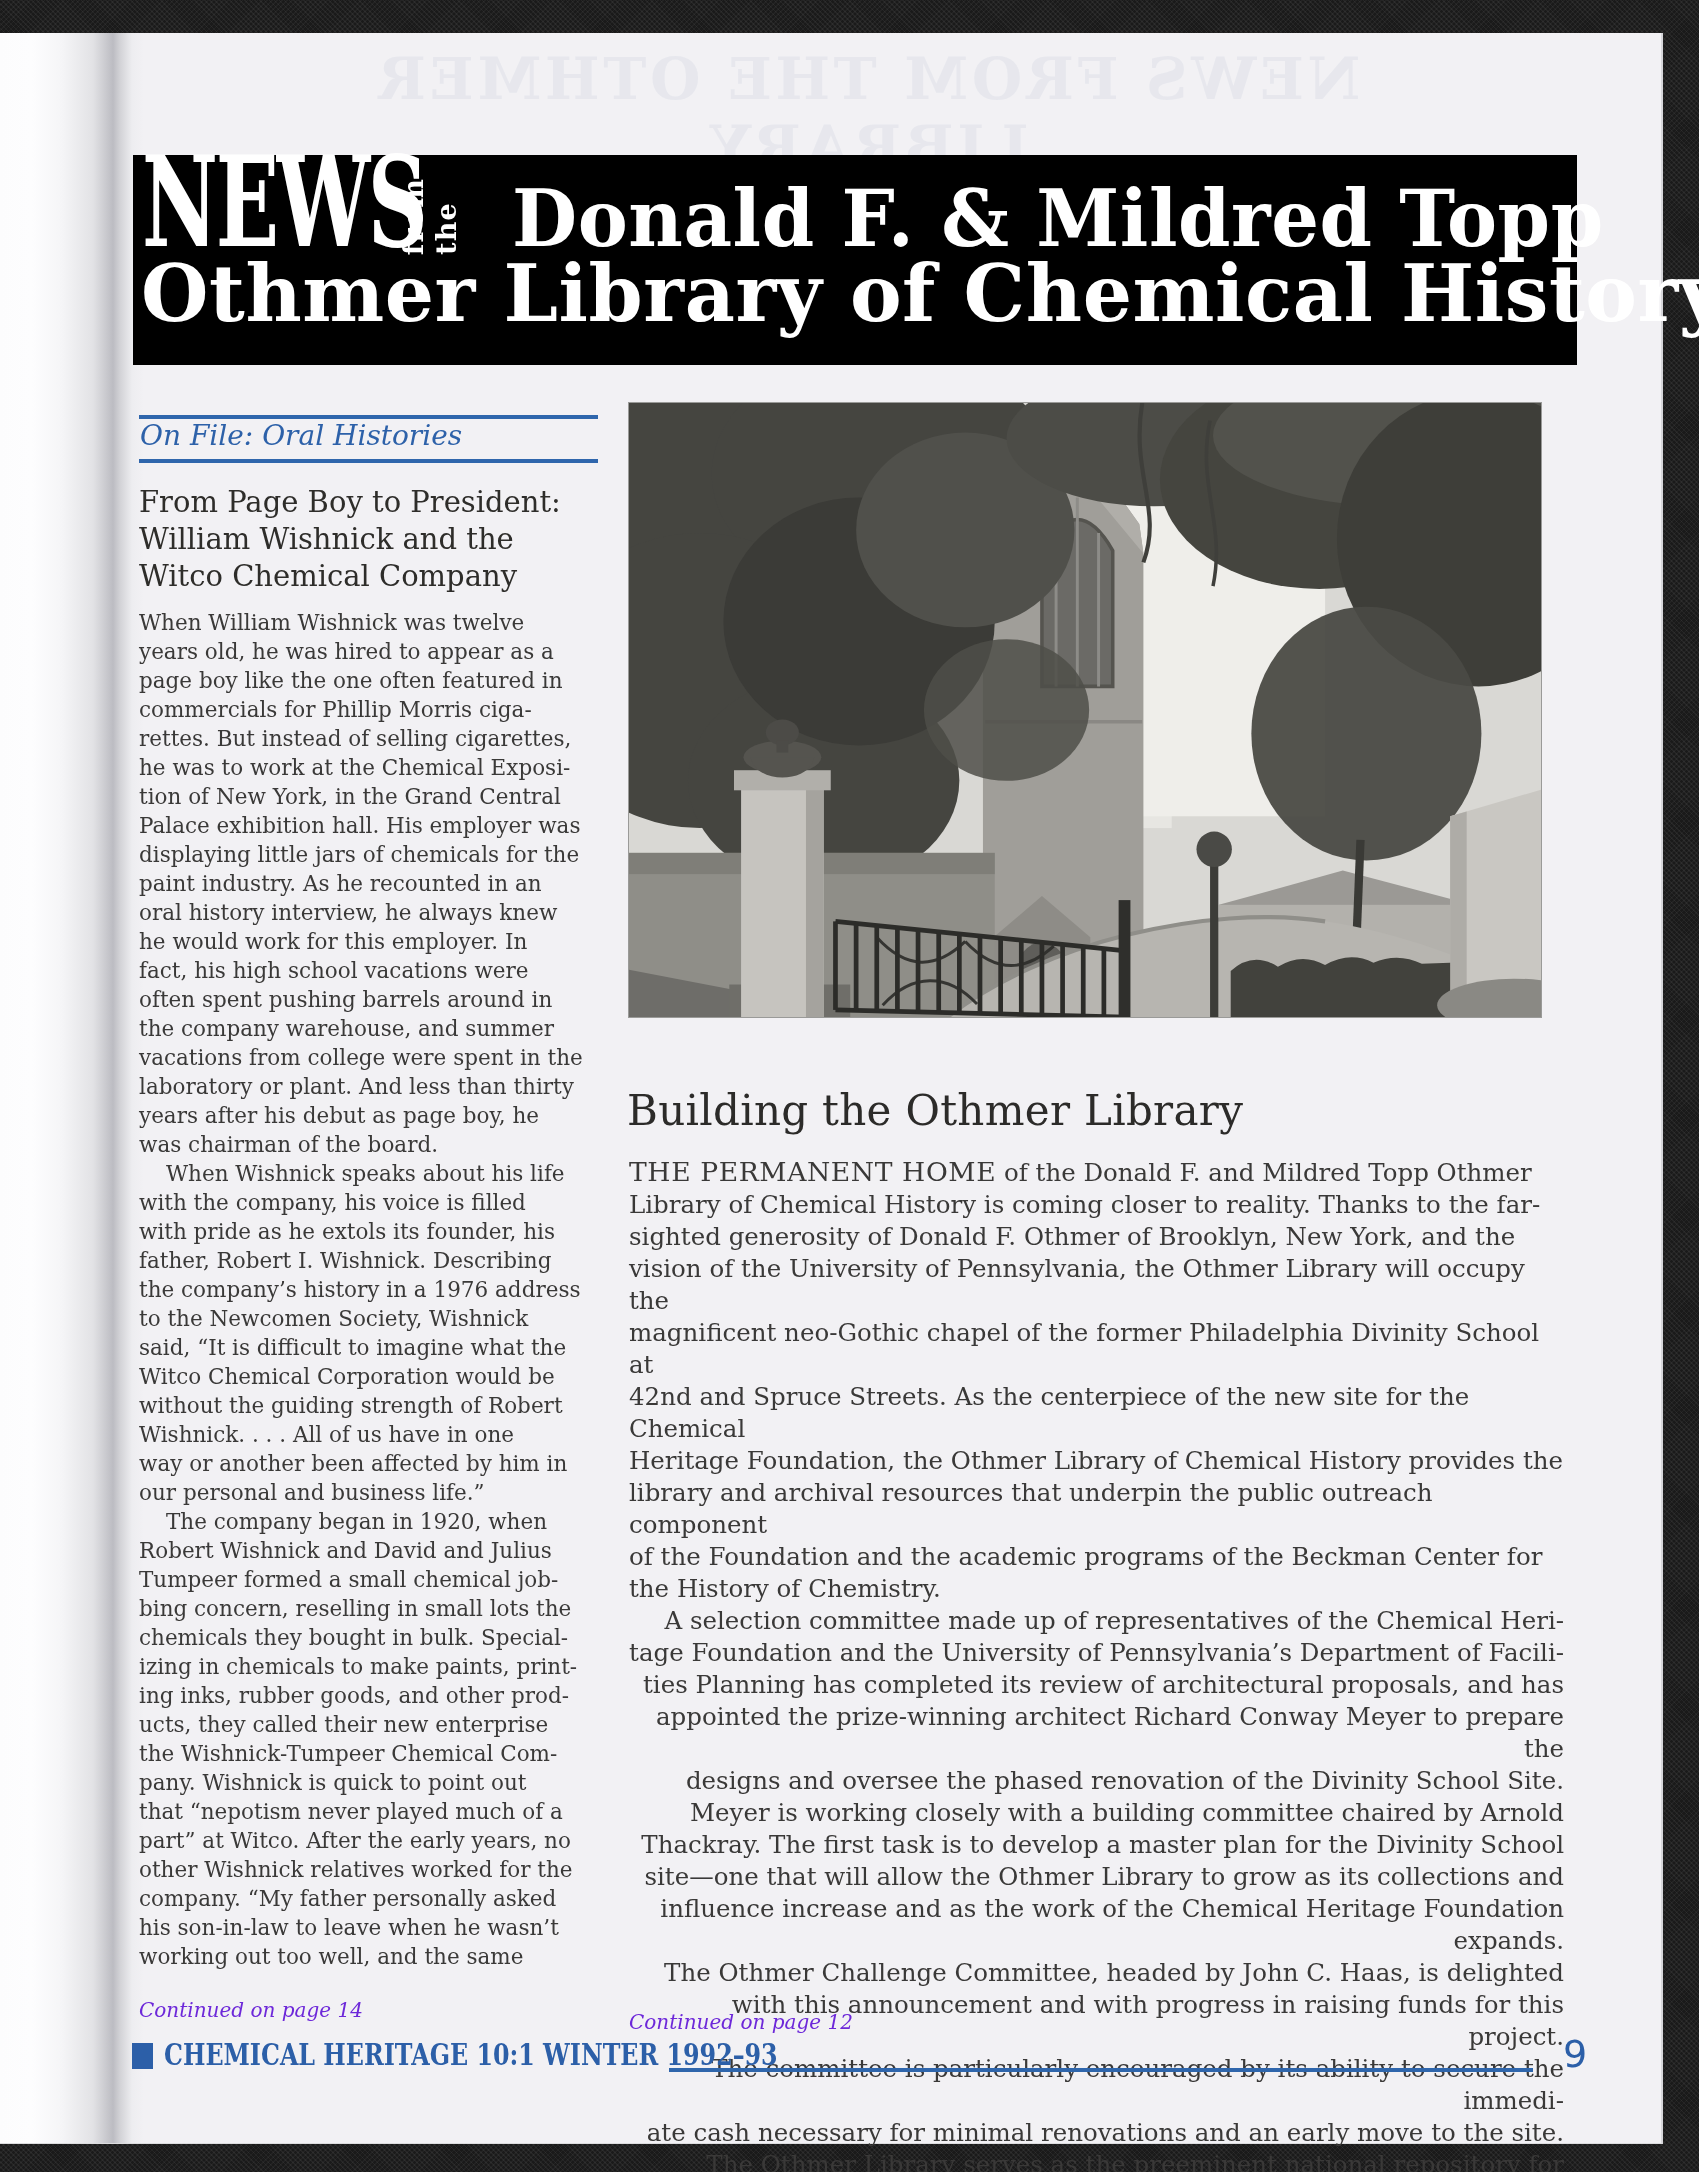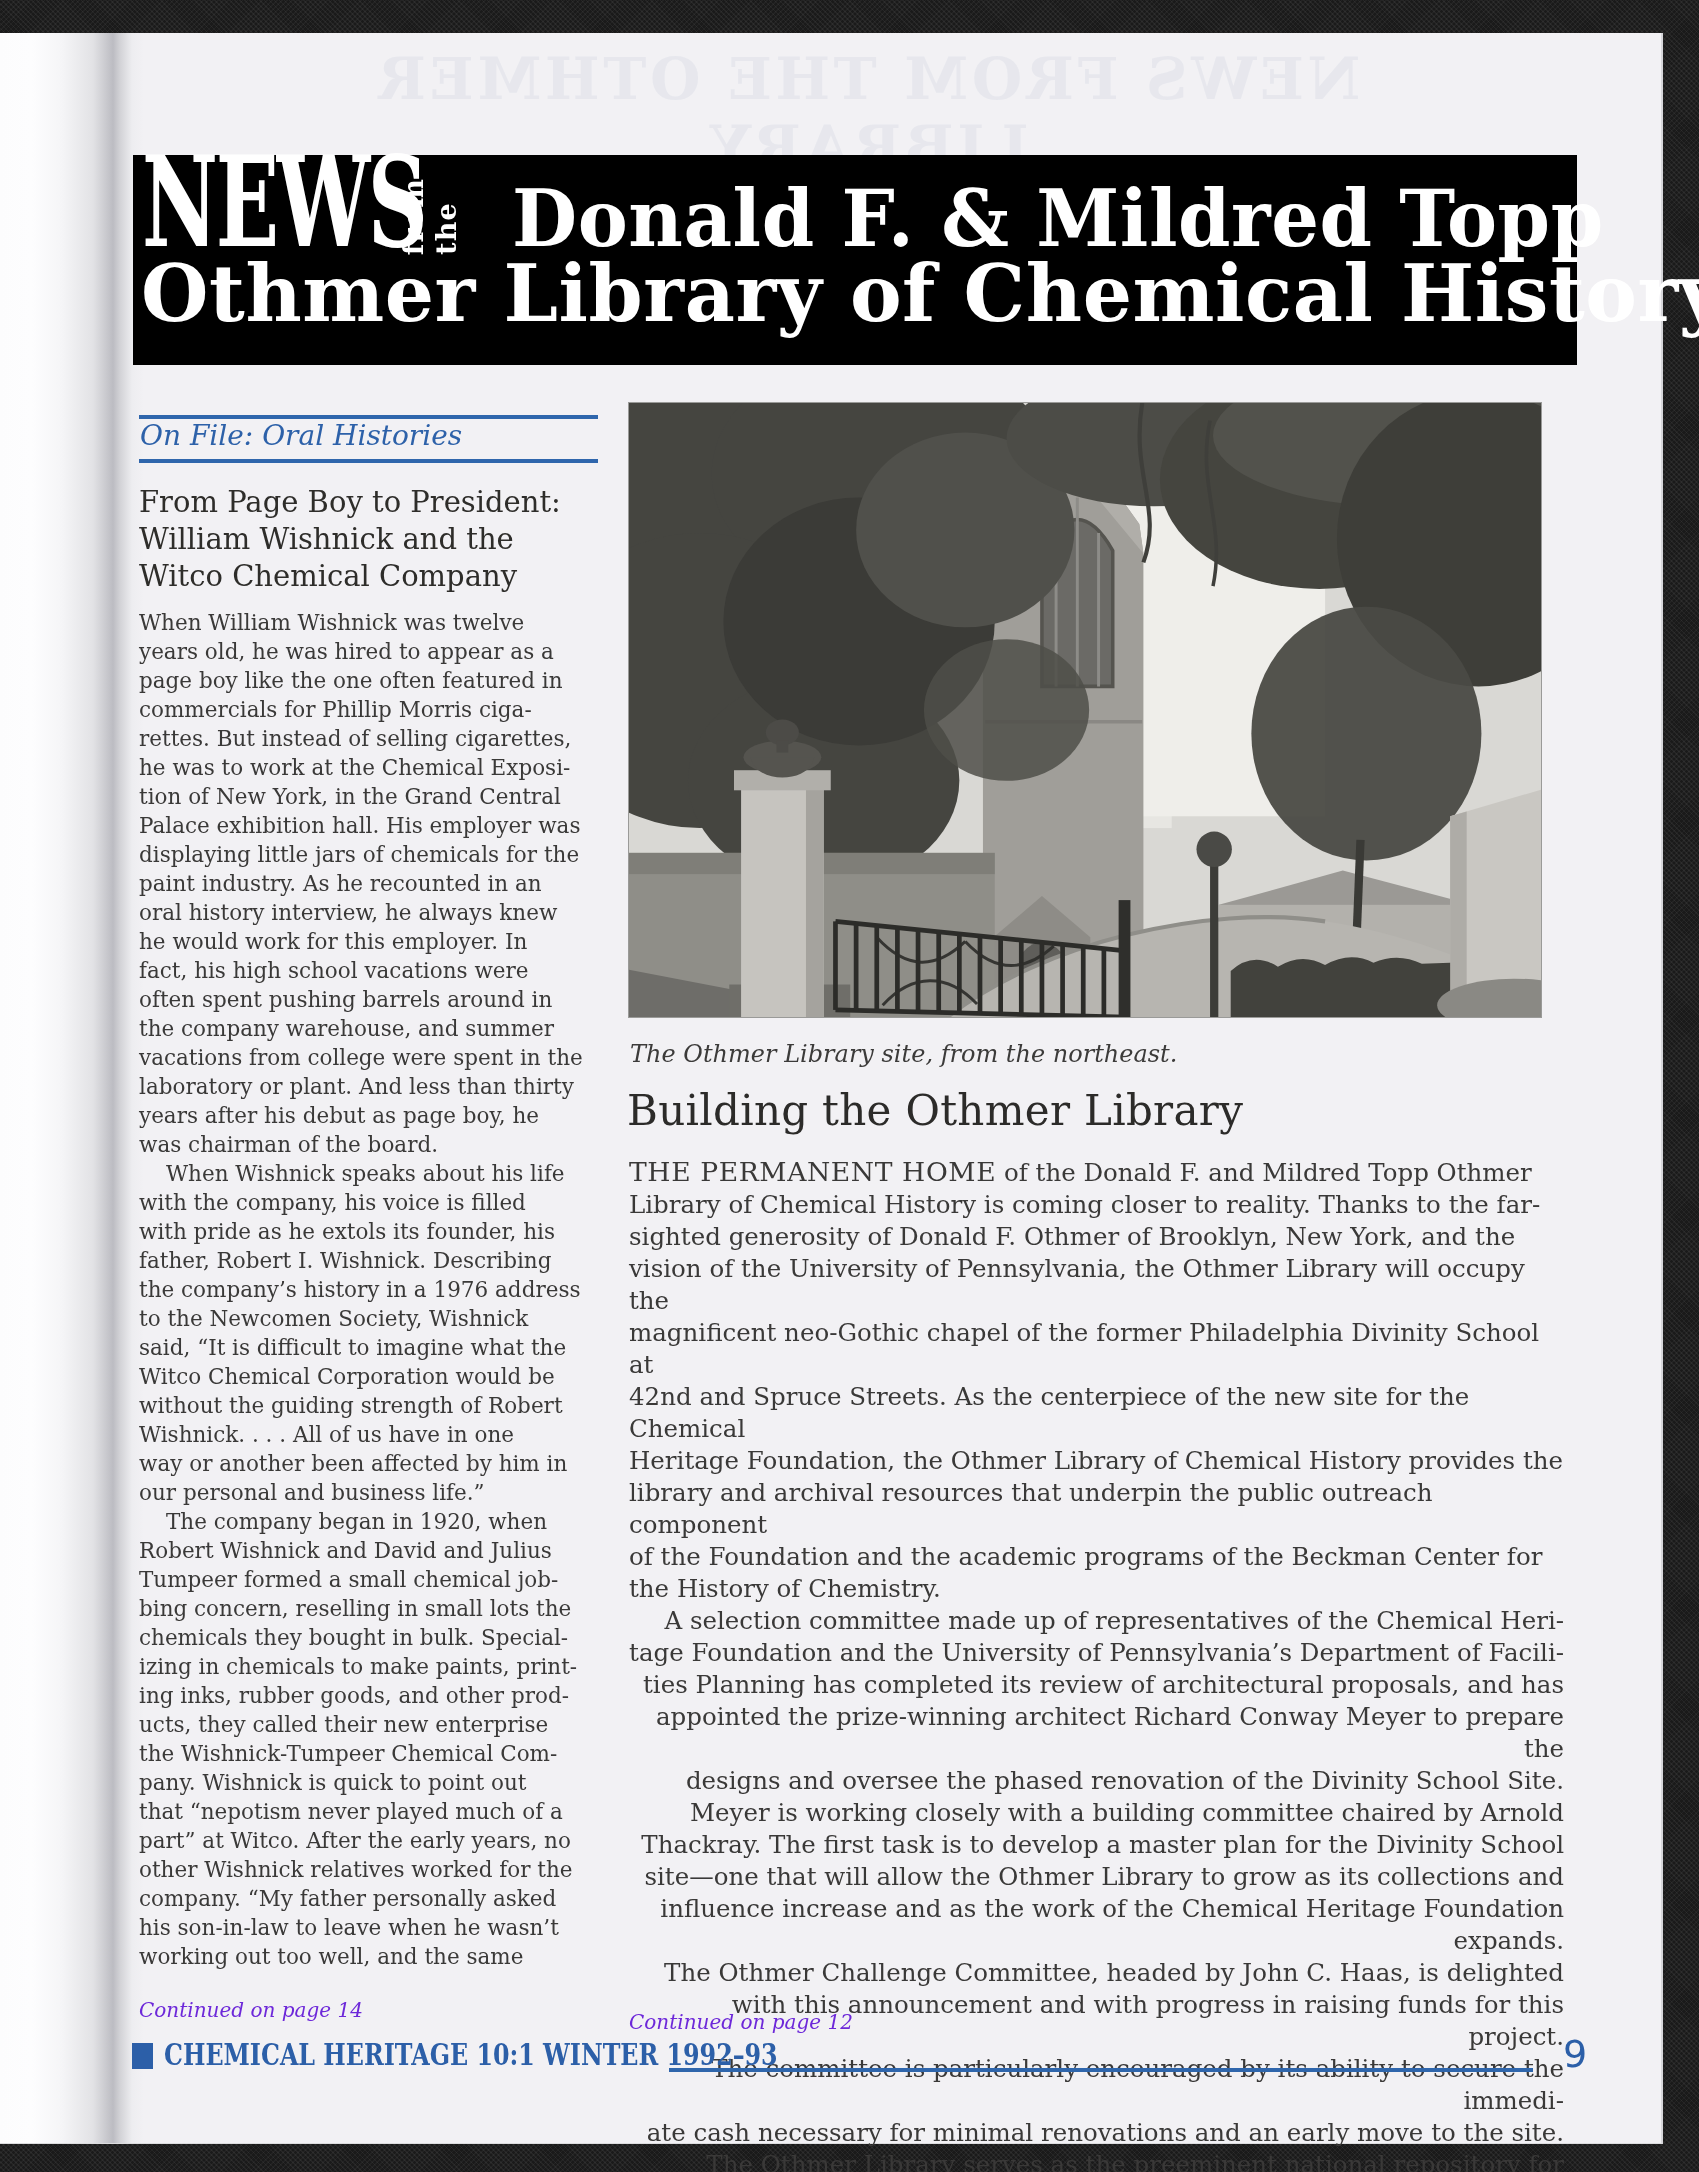--- a/index.html
+++ b/index.html
@@ -267,21 +267,20 @@
 
         <rect x="985" y="780" width="14" height="260" fill="#3c3c38"></rect>
         <circle cx="992" cy="756" r="30" fill="#4a4a46"></circle>
 
         <polygon points="1392,700 1546,655 1546,1040 1392,1040" fill="#c9c7c2"></polygon>
         <polygon points="1392,700 1420,692 1420,1040 1392,1040" fill="#aeaca7"></polygon>
         <path d="M1020,962 Q1058,928 1100,955 Q1140,930 1180,952 Q1222,928 1262,948 Q1304,930 1344,950 L1392,948 L1392,1040 L1020,1040 Z" fill="#42423d"></path>
         <ellipse cx="1500" cy="1020" rx="130" ry="45" fill="#8a8984"></ellipse>
       </svg>
     </div>
-    <div class="caption">The Othmer Library site, from the northeast.</div>
 
     <div class="main-title">Building the Othmer Library</div>
     <div class="right-body">
       <p><span class="lead">THE PERMANENT HOME</span><span> of the Donald F. and Mildred Topp Othmer
 Library of Chemical History is coming closer to reality. Thanks to the far-
 sighted generosity of Donald F. Othmer of Brooklyn, New York, and the
 vision of the University of Pennsylvania, the Othmer Library will occupy the
 magnificent neo-Gothic chapel of the former Philadelphia Divinity School at
 42nd and Spruce Streets. As the centerpiece of the new site for the Chemical
 Heritage Foundation, the Othmer Library of Chemical History provides the

